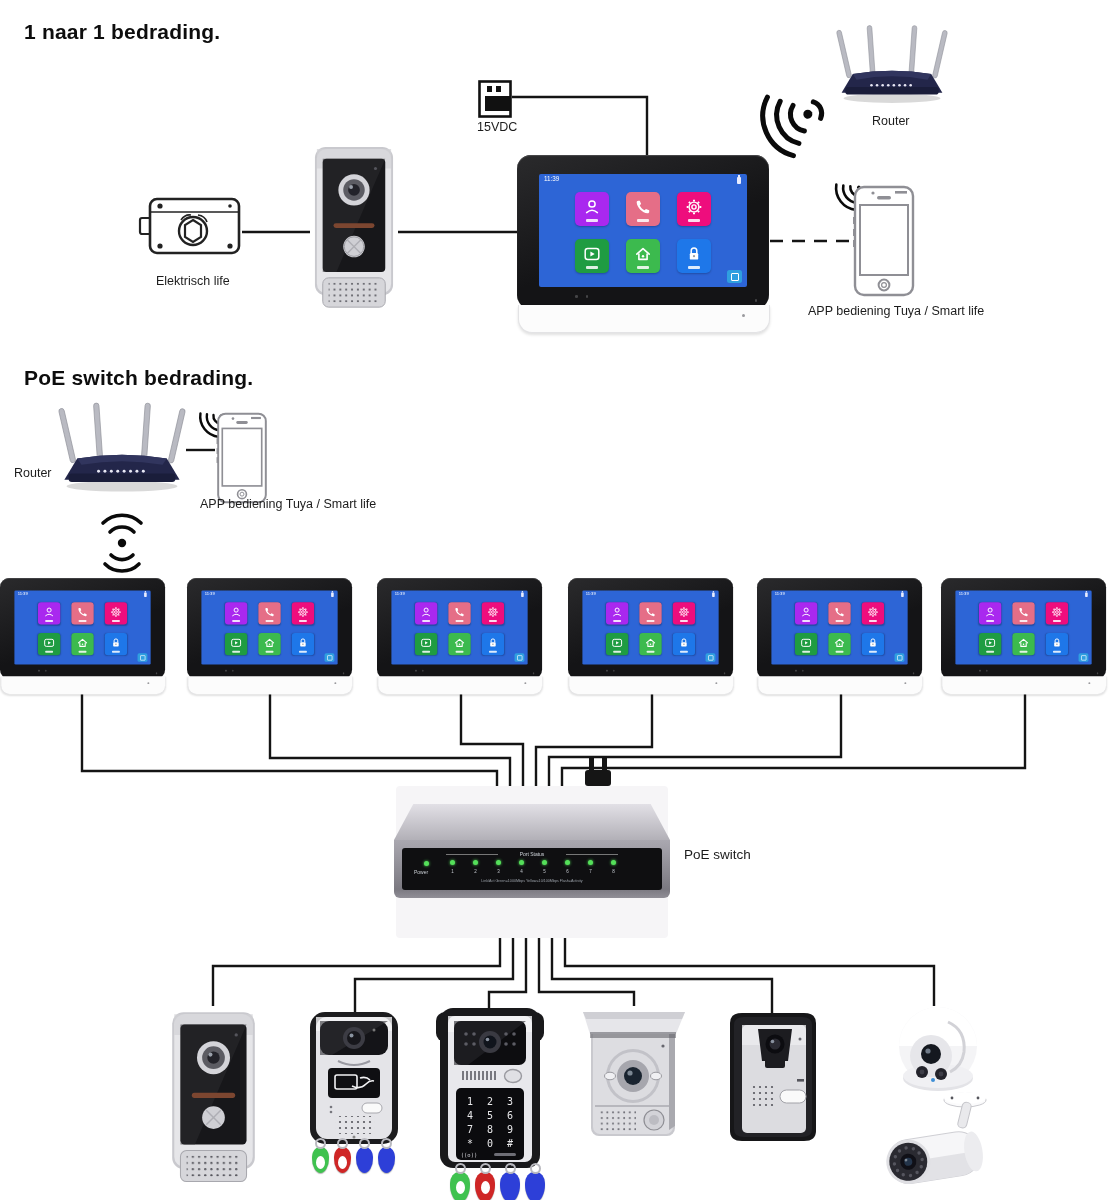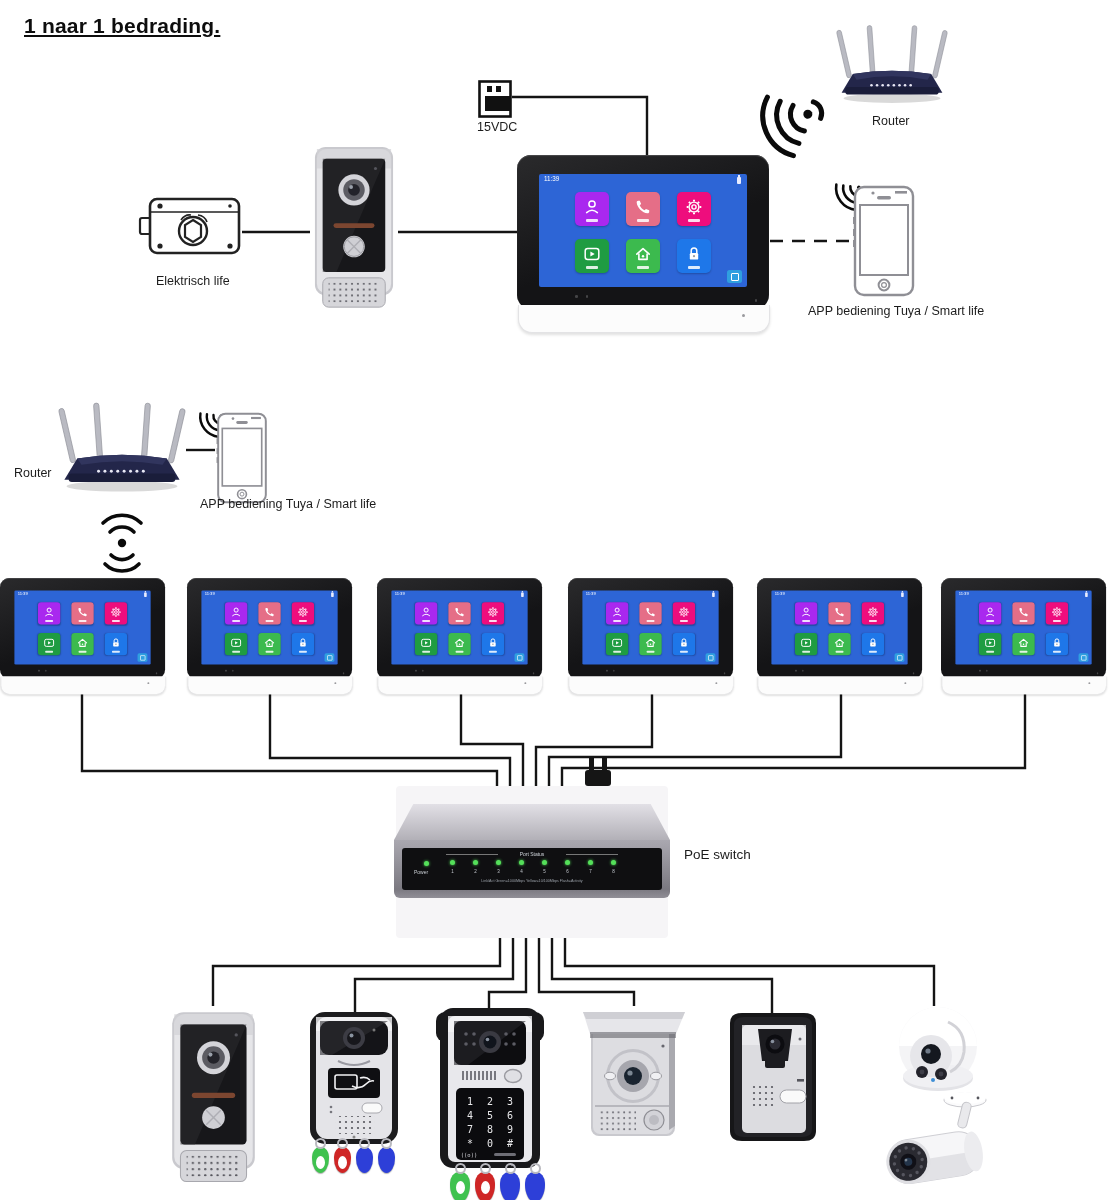--- a/index.html
+++ b/index.html
@@ -69,21 +69,22 @@
       <circle cx="2" cy="2" r="1.1" fill="#55555c"></circle>
     </pattern>
     <pattern id="dotsMid" width="5.6" height="5.6" patternUnits="userSpaceOnUse">
       <circle cx="2" cy="2" r="1" fill="#6e6e76"></circle>
     </pattern>
   </defs>
 </svg>
 
 <div id="canvas">
 
-  <div class="sec-title" style="left:24px;top:14px;text-decoration:underline;">1 naar 1 bedrading.</div>
+  <div class="sec-title" style="left:24px;top:20px;">1 naar 1 bedrading.</div>
+  <div class="sec-title" style="left:24px;top:366px;">PoE switch bedrading.</div>
 
   <svg class="abs" style="left:0;top:0;" width="1109" height="1200">
     <g fill="none" stroke="#141414" stroke-width="2.4">
       <path d="M512,97 H647 V156"></path>
       <path d="M242,232 H310"></path>
       <path d="M398,232 H518"></path>
       <path d="M770,241 H850" stroke-dasharray="13 9"></path>
       <path d="M186,450 H215"></path>
       <path d="M82,693 V771 H497 V812"></path>
       <path d="M270,693 V758 H510 V812"></path>

